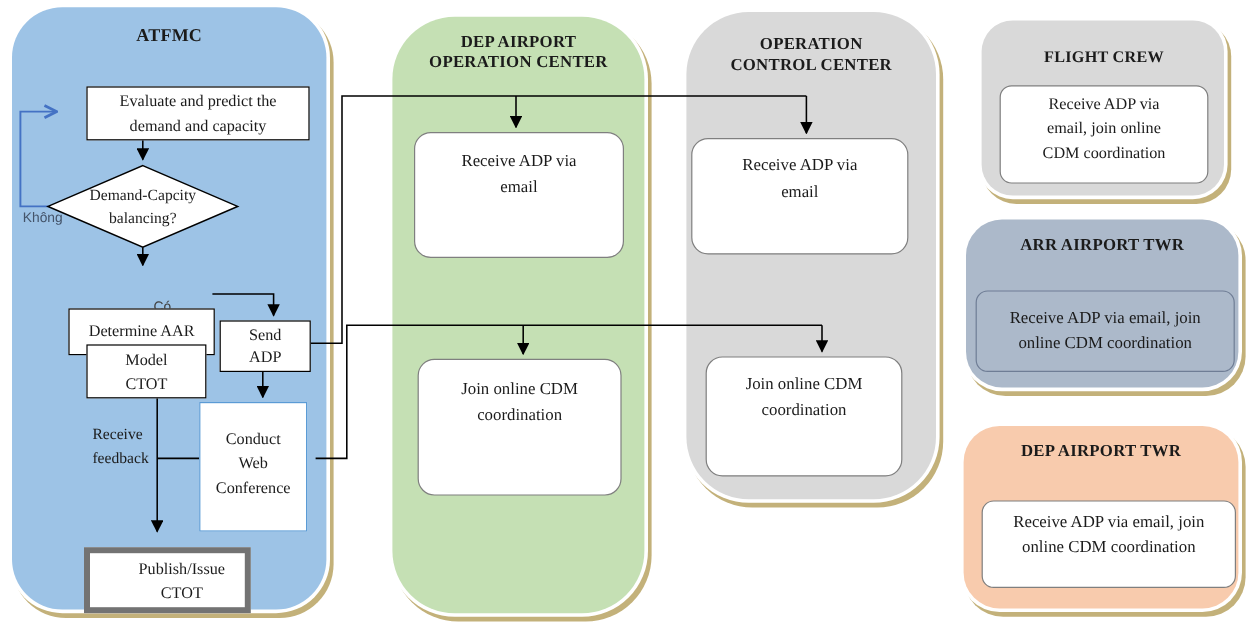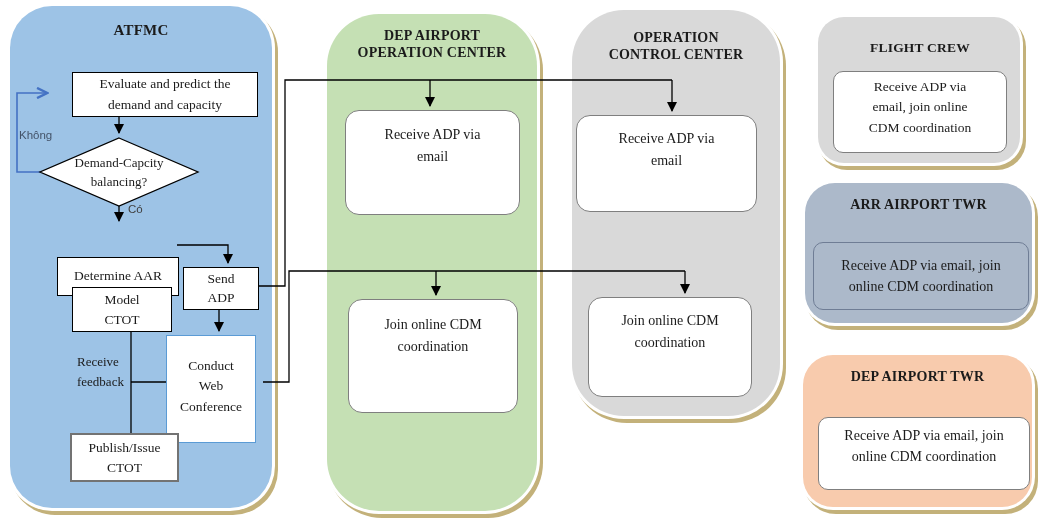--- a/index.html
+++ b/index.html
@@ -27,20 +27,21 @@
     white-space:pre-line;font-size:14px;line-height:1.55;
   }
   .innerbox{
     position:absolute;border-radius:10px;
     display:flex;justify-content:center;text-align:center;
     white-space:pre-line;line-height:1.5;
   }
   .small-label{
     position:absolute;font-family:"Liberation Sans","DejaVu Sans",sans-serif;
     font-size:11.5px;
+    margin-top:47px;
   }
   .feedback-label{
     position:absolute;font-size:13px;line-height:1.5;white-space:pre-line;
   }
   svg.overlay{position:absolute;left:0;top:0;z-index:5;}
   .node{z-index:6;}
 </style>
 </head>
 <body>
 
@@ -116,21 +117,21 @@
   <div class="flowbox node" style="left:183px;top:267px;width:74px;height:41px;line-height:1.4;">Send
 ADP</div>
 
   <div class="flowbox blueborder node" style="left:166px;top:335px;width:90px;height:108px;padding-top:20px;box-sizing:border-box;">Conduct
 Web
 Conference</div>
 
   <div class="feedback-label node" style="left:77px;top:352px;">Receive
 feedback</div>
 
-  <div class="flowbox node" style="left:70px;top:433px;width:105px;height:45px;border:2px solid #737373;line-height:1.45;">Publish/Issue
+  <div class="flowbox node" style="left:70px;top:456px;width:105px;height:45px;border:5px solid #737373;line-height:1.45;padding-left:24px;">Publish/Issue
 CTOT</div>
 
   <div class="softbox node" style="left:345px;top:110px;width:175px;height:105px;padding-top:13px;box-sizing:border-box;">Receive ADP via
 email</div>
   <div class="softbox node" style="left:348px;top:299px;width:170px;height:114px;padding-top:14px;box-sizing:border-box;">Join online CDM
 coordination</div>
 
   <div class="softbox node" style="left:576px;top:115px;width:181px;height:97px;padding-top:12px;box-sizing:border-box;">Receive ADP via
 email</div>
   <div class="softbox node" style="left:588px;top:297px;width:164px;height:100px;padding-top:12px;box-sizing:border-box;">Join online CDM

